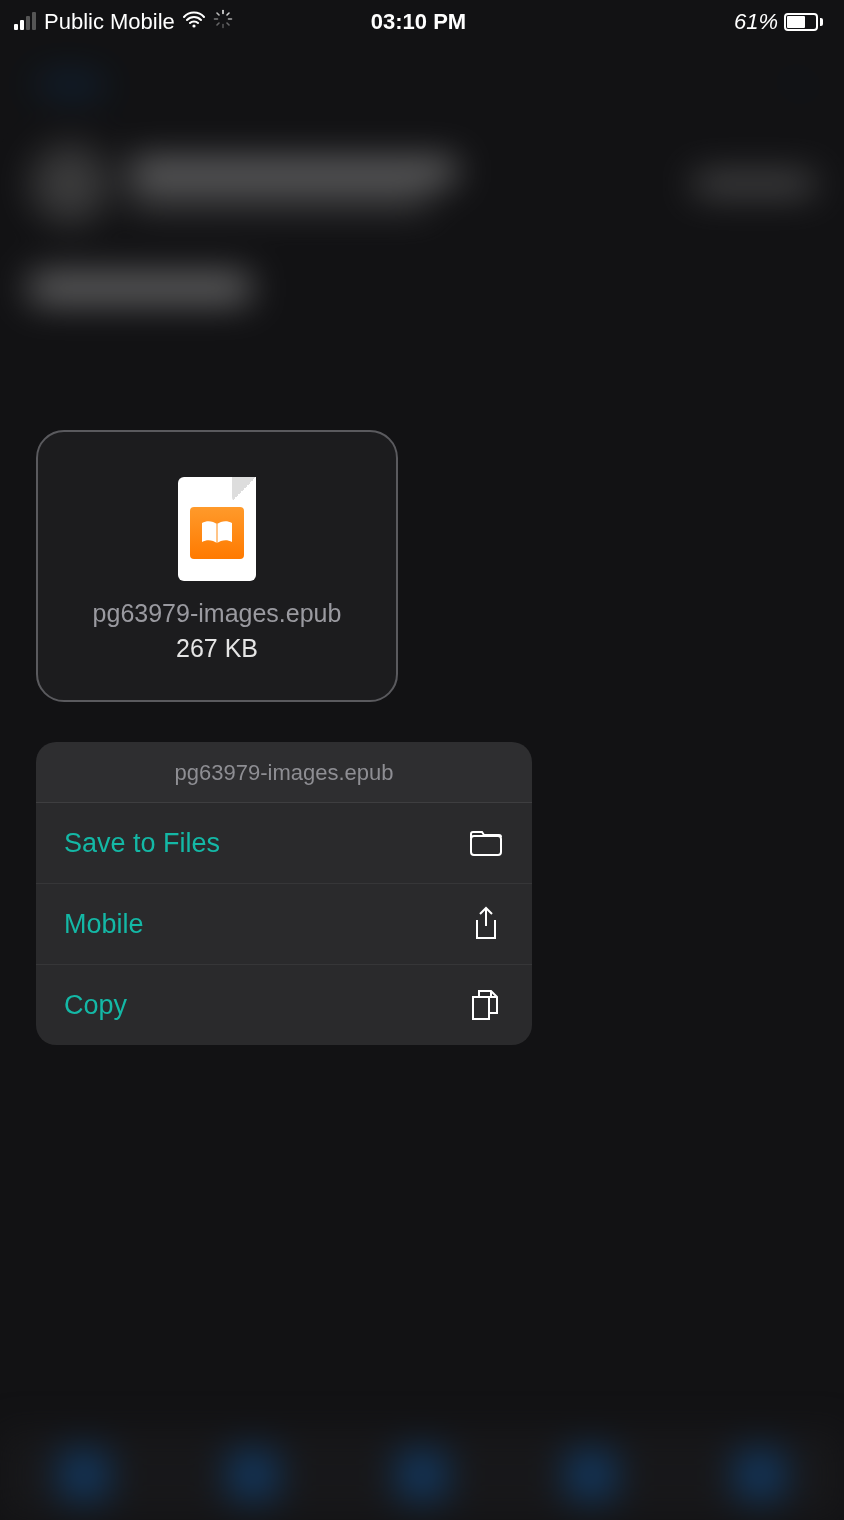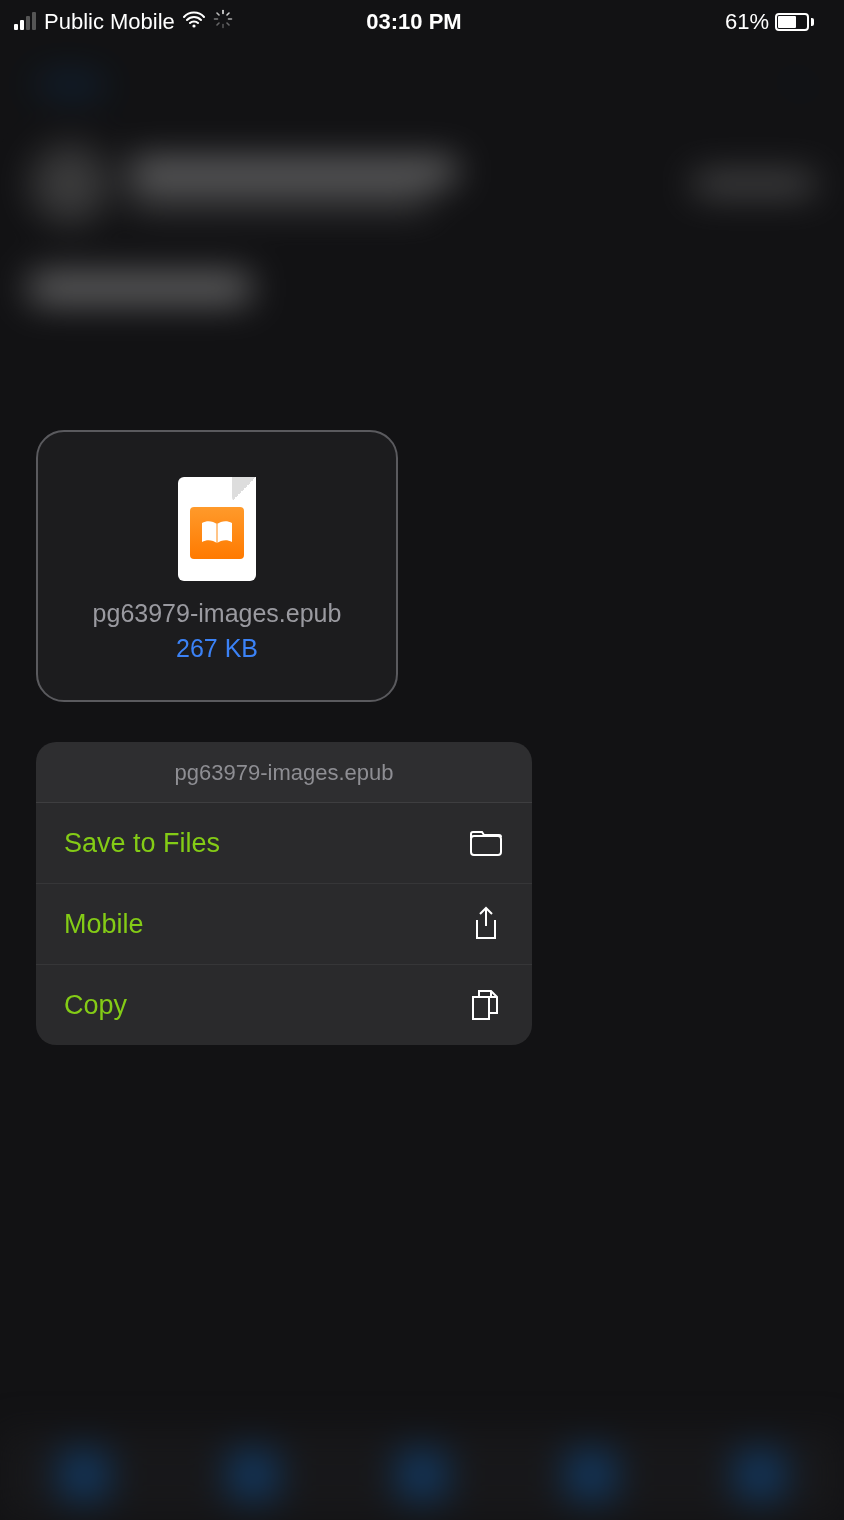--- a/index.html
+++ b/index.html
@@ -9,33 +9,33 @@
     background: #121214;
     font-family: -apple-system, BlinkMacSystemFont, "Helvetica Neue", Arial, sans-serif;
     color: #fff;
     overflow: hidden;
     position: relative;
   }
 
   
   .status-bar {
     position: absolute;
-    top: 0; left: 0; right: 16px;
+    top: 0; left: 0; right: 7px;
     height: 44px;
     display: flex;
     align-items: center;
     justify-content: space-between;
     padding: 15px 14px;
     font-size: 22px;
     font-weight: 500;
     color: #fff;
   }
   .status-left { display: flex; align-items: center; gap: 8px; }
   .status-center { position: absolute; left: 50%; transform: translateX(-50%); font-weight: 600; }
-  .status-right { display: flex; align-items: center; gap: 6px; }
+  .status-right { display: flex; align-items: center; gap: 6px; font-style: italic; }
   .signal-bars { display: inline-flex; align-items: flex-end; gap: 2px; height: 16px; }
   .signal-bars span { width: 4px; background: #fff; display: inline-block; border-radius: 1px; }
   .signal-bars span.dim { background: #555; }
   .battery { display: inline-flex; align-items: center; }
   .battery-body { width: 34px; height: 18px; border: 2px solid #fff; border-radius: 4px; position: relative; }
   .battery-fill { position: absolute; left: 1px; top: 1px; bottom: 1px; width: 61%; background: #fff; border-radius: 1px; }
   .battery-tip { width: 3px; height: 8px; background: #fff; margin-left: 2px; border-radius: 0 2px 2px 0; }
 
   
   .blurred-bg {
@@ -85,21 +85,21 @@
     border-bottom-left-radius: 4px;
   }
   .file-inner {
     position: absolute;
     top: 30px; left: 12px; right: 12px; bottom: 22px;
     background: linear-gradient(#ff9a2b, #ff7a00);
     border-radius: 4px;
     display: flex; align-items: center; justify-content: center;
   }
   .file-name { color: #9a9aa0; font-size: 25px; margin-bottom: 6px; text-align: center; }
-  .file-size { color: #3b82f6; font-size: 25px; text-align: right; }
+  .file-size { color: #e5e5e5; font-size: 25px; text-align: right; }
 
   
   .context-menu {
     position: absolute;
     top: 742px;
     left: 36px;
     width: 496px;
     background: #2a2a2c;
     border-radius: 20px;
     overflow: hidden;
@@ -110,21 +110,21 @@
     font-size: 22px;
     padding: 18px 20px 16px;
     border-bottom: 1px solid rgba(255,255,255,0.08);
     background: rgba(255,255,255,0.02);
   }
   .menu-item {
     display: flex;
     align-items: center;
     justify-content: space-between;
     padding: 22px 28px;
-    color: #84cc16;
+    color: #14b8a6;
     font-size: 27px;
     border-bottom: 1px solid rgba(255,255,255,0.06);
     cursor: pointer;
   }
   .menu-item:last-child { border-bottom: none; justify-content: space-between; }
   .menu-icon { width: 36px; height: 36px; flex-shrink: 0; display: flex; align-items: center; justify-content: center; }
   .menu-icon svg { stroke: #fff; fill: none; stroke-width: 2; }
 
 </style>
 </head>

